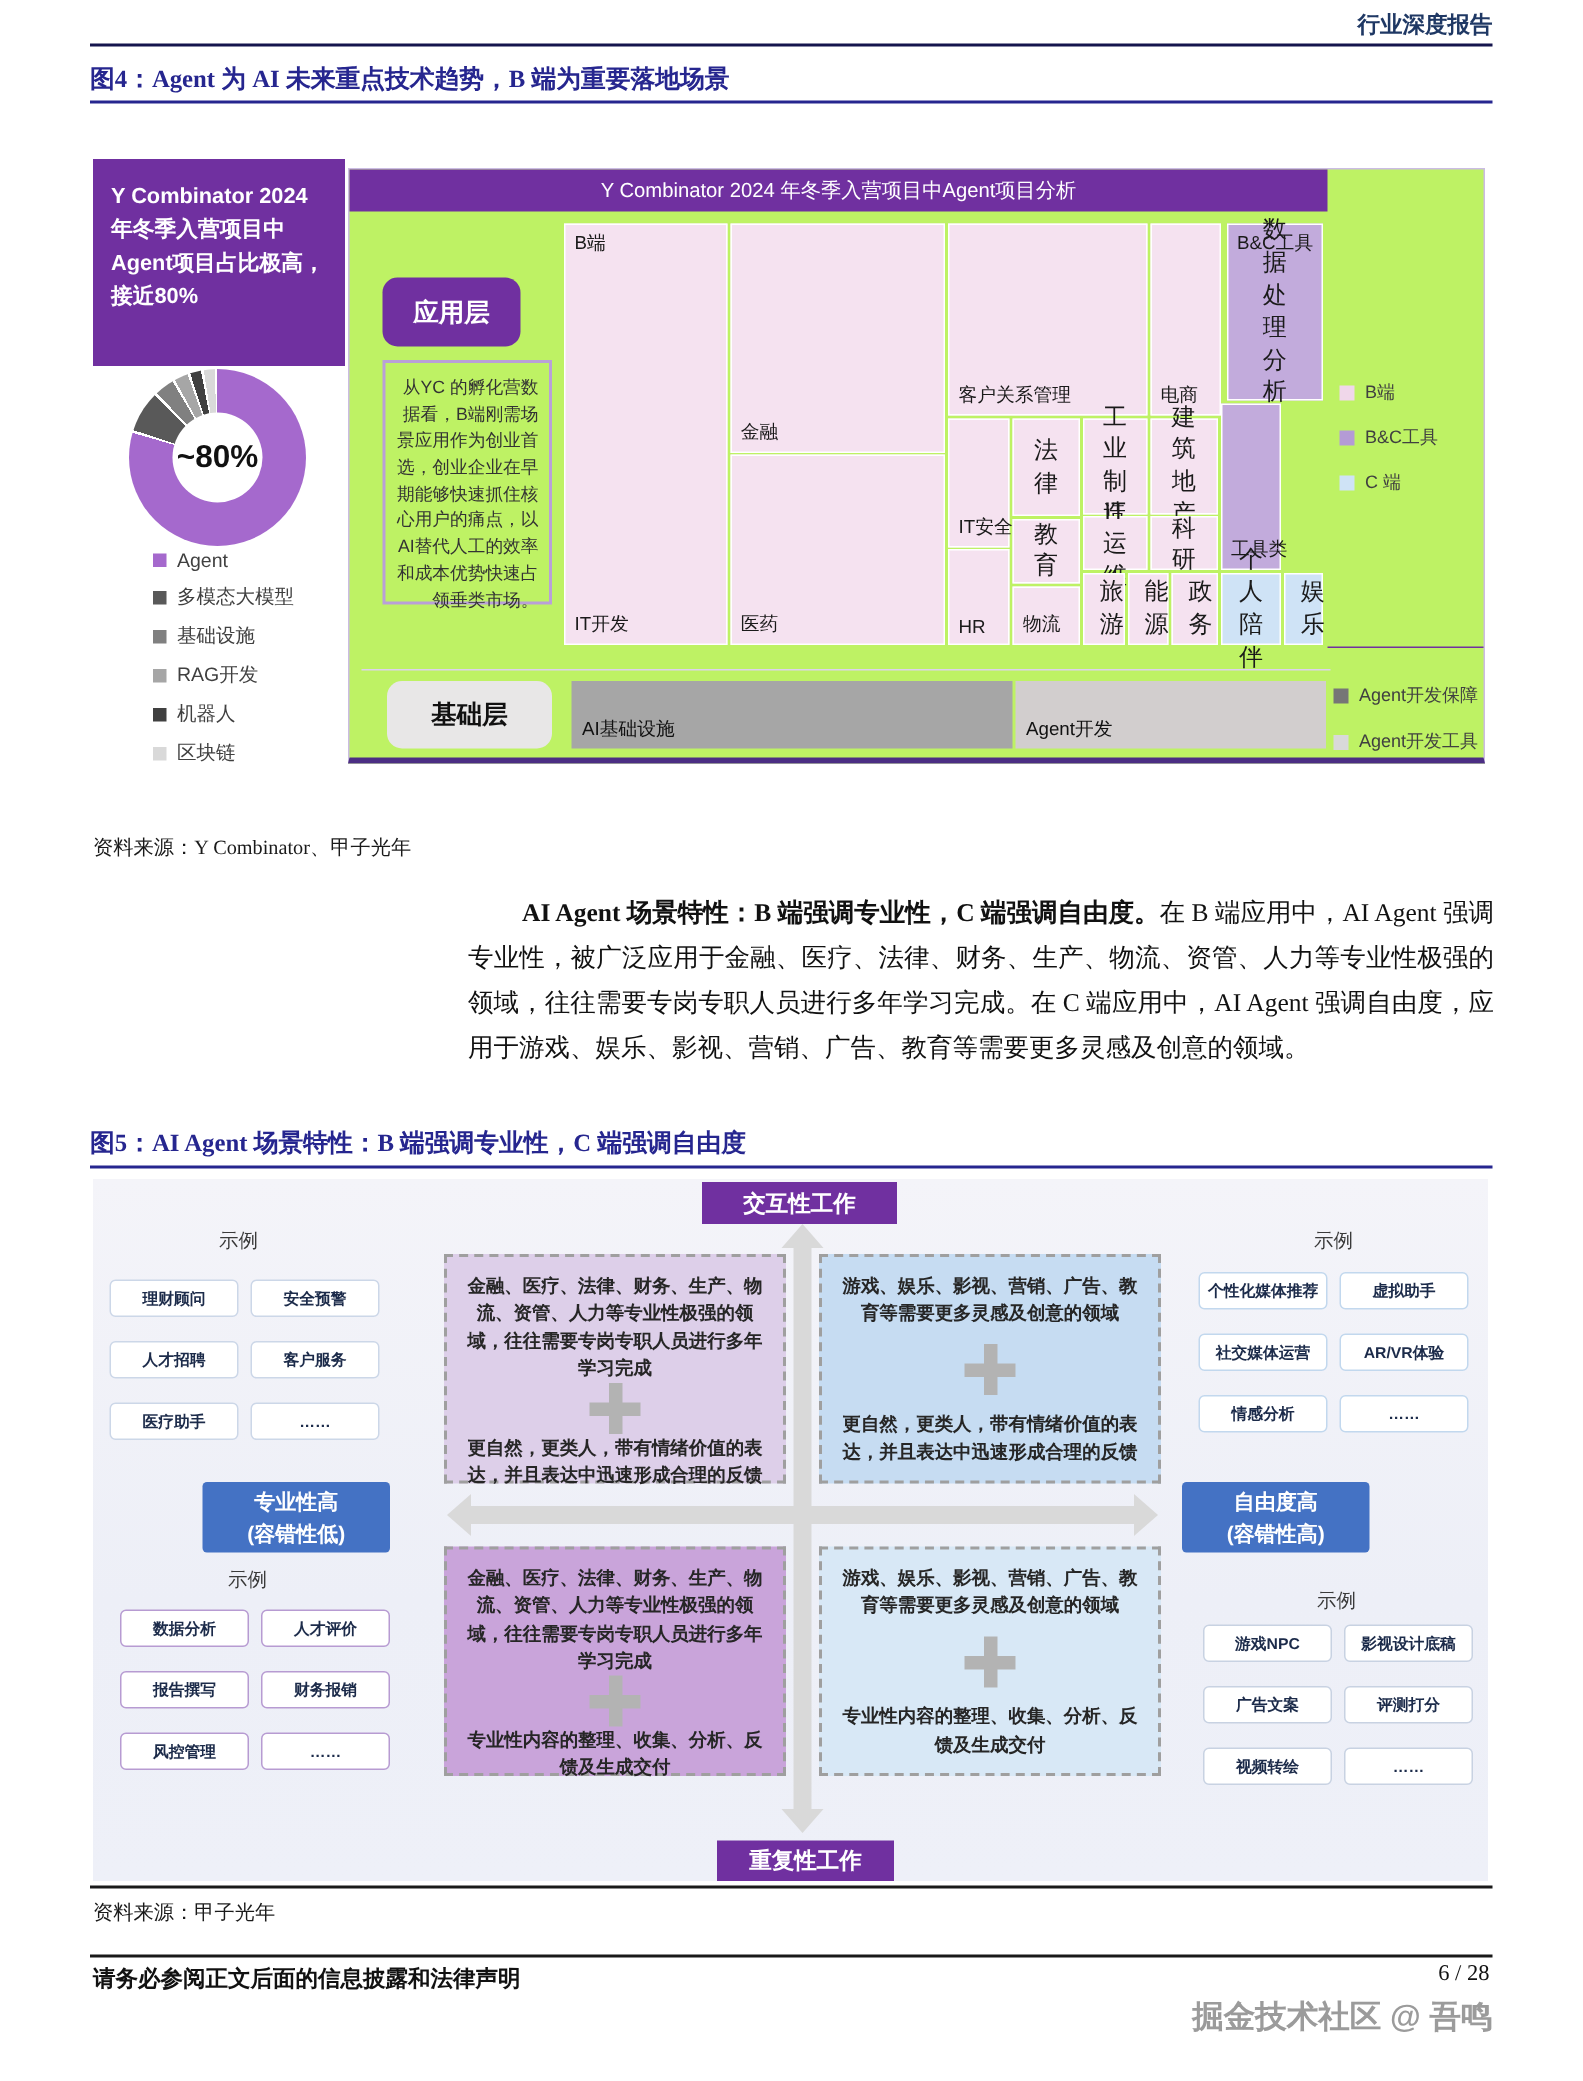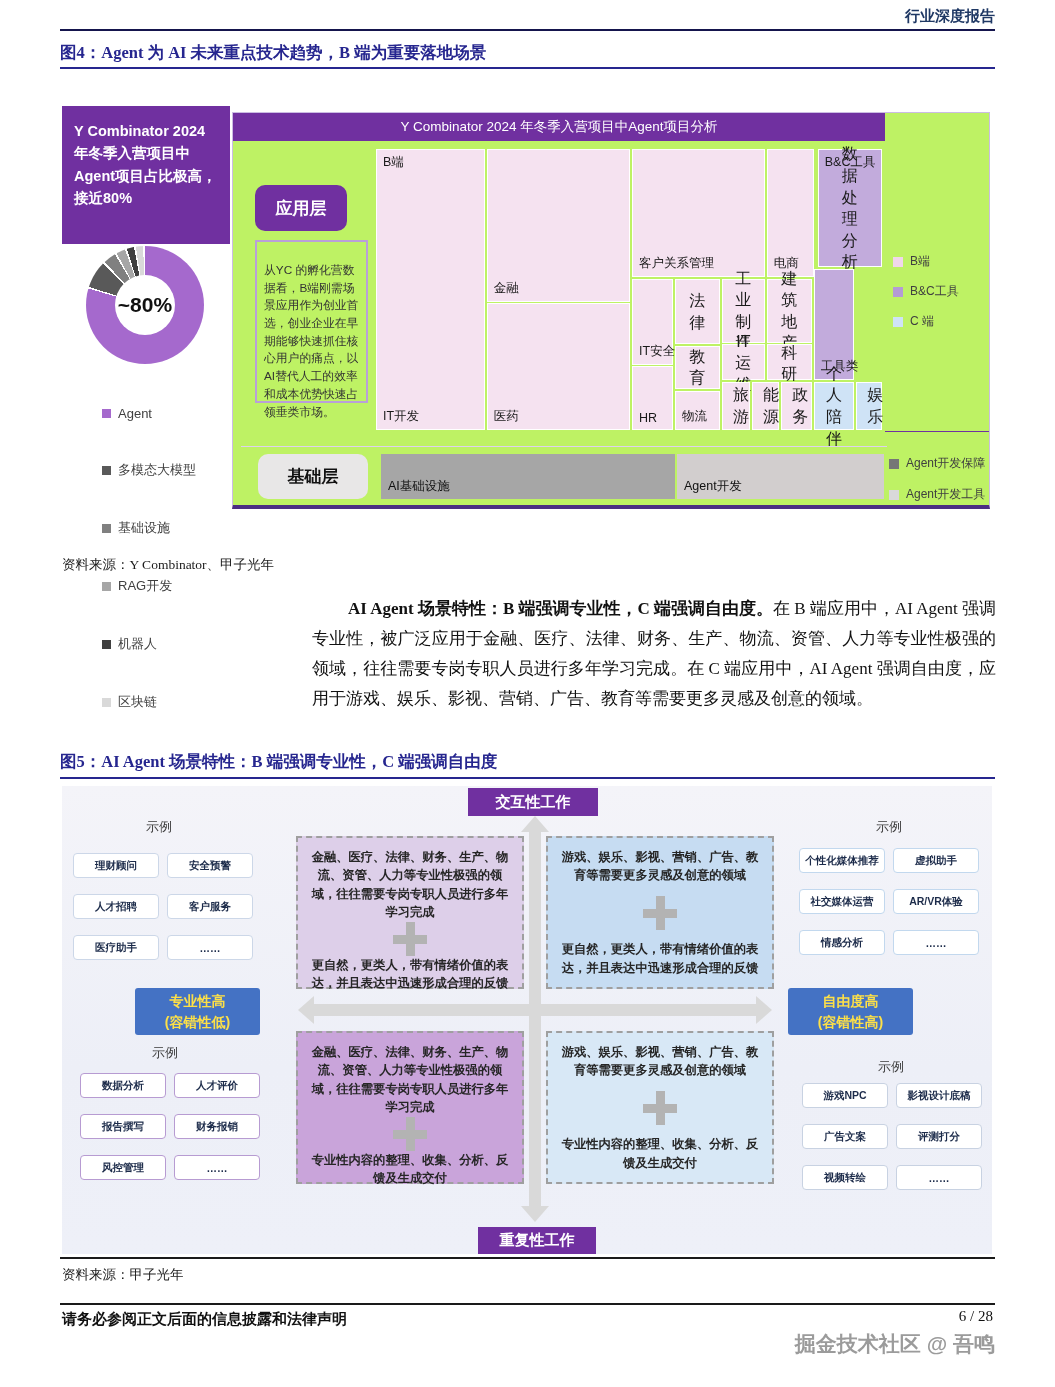--- a/index.html
+++ b/index.html
@@ -17,30 +17,30 @@
   .f4-title-rule { position:absolute; left:60px; top:67px; width:935px; height:2px; background:#26268f; }
   .f5-title { top:751px; }
   .f5-title-rule { position:absolute; left:60px; top:777px; width:935px; height:2px; background:#26268f; }
 
   
   .f4-left-head { position:absolute; left:62px; top:106px; width:168px; height:138px; background:#7030a0; color:#fff; padding:14px 12px; font-size:14.5px; font-weight:bold; line-height:1.55; }
   .donut { position:absolute; left:86px; top:246px; width:118px; height:118px; border-radius:50%; }
   .donut-hole { position:absolute; left:29px; top:29px; width:60px; height:60px; border-radius:50%; background:#fff; }
   .donut-label { position:absolute; left:0; top:0; width:118px; height:118px; display:flex; align-items:center; justify-content:center; font-weight:bold; font-size:21px; color:#111; }
   .donut-legend { position:absolute; left:102px; top:366px; }
-  .donut-legend .lg-row { margin-bottom:8px;margin-top:40px; }
+  .donut-legend .lg-row { margin-bottom:8px; }
   .lg-row { display:flex; align-items:center; }
   .lg-sq { display:inline-block; width:9px; height:9px; margin-right:7px; flex:0 0 auto; }
   .lg-lb { font-size:13px; color:#404040; white-space:nowrap; }
 
   
   .f4-box { position:absolute; left:232px; top:112px; width:758px; height:397px; background:#bef264; border:1px solid #cbbce3; border-bottom:4px solid #4b2e83; }
   .f4-chart-title { position:absolute; left:0; top:0; width:652px; height:28px; background:#7030a0; color:#fff; font-size:13.5px; text-align:center; line-height:28px; }
   .app-btn { position:absolute; left:22px; top:72px; width:92px; height:46px; background:#7030a0; border-radius:10px; color:#fff; font-weight:bold; font-size:17px; display:flex; align-items:center; justify-content:center; }
-  .f4-note { position:absolute; left:22px; top:127px; width:113px; height:163px; border:2px solid #b9a0d8; padding:20px 7px; font-size:11.8px; color:#333; line-height:1.5; }
+  .f4-note { position:absolute; left:22px; top:127px; width:113px; height:163px; border:2px solid #b9a0d8; padding:8px 7px; font-size:11.8px; color:#333; line-height:1.5;text-align:right; }
   .treemap { position:absolute; left:143px; top:36px; width:506px; height:281px; }
   .tm-cell { position:absolute; border:1px solid #fff; }
   .tm-top { position:absolute; top:4px; left:6px; font-size:12.5px; color:#1a1a1a; white-space:nowrap; }
   .tm-bottom { position:absolute; bottom:4px; left:6px; font-size:12.5px; color:#1a1a1a; white-space:nowrap; }
   .tm-center { position:absolute; inset:0; display:flex; align-items:center; justify-content:center; text-align:center; font-size:16px; color:#1a1a1a; line-height:1.35; padding:18px; }
   .treemap-legend { position:absolute; left:660px; top:140px; }
   .treemap-legend .lg-row { margin-bottom:13px; }
   .treemap-legend .lg-sq { width:10px; height:10px; }
   .treemap-legend .lg-lb, .base-legend .lg-lb { font-size:12px; }
   .lg-rule-right { position:absolute; left:652px; top:318px; width:104px; height:1px; background:#7030a0; }
@@ -64,21 +64,21 @@
   .f5-panel { position:absolute; left:62px; top:786px; width:930px; height:468px; background:linear-gradient(180deg,#f4f4f9 0%,#edeff7 60%,#eef0f8 100%); overflow:hidden; }
   .axis-top-box, .axis-bottom-box { position:absolute; background:#7030a0; color:#fff; font-weight:bold; font-size:15px; display:flex; align-items:center; justify-content:center; }
   .axis-top-box { left:406px; top:2px; width:130px; height:28px; }
   .axis-bottom-box { left:416px; top:441px; width:118px; height:27px; }
   .v-bar { position:absolute; left:467px; top:44px; width:12px; height:378px; background:#d9d9d9; }
   .tri-up { position:absolute; left:459px; top:30px; width:0; height:0; border-left:14px solid transparent; border-right:14px solid transparent; border-bottom:16px solid #d9d9d9; }
   .tri-down { position:absolute; left:459px; top:420px; width:0; height:0; border-left:14px solid transparent; border-right:14px solid transparent; border-top:16px solid #d9d9d9; }
   .h-bar { position:absolute; left:252px; top:218px; width:442px; height:12px; background:#d9d9d9; }
   .tri-left { position:absolute; left:236px; top:210px; width:0; height:0; border-top:14px solid transparent; border-bottom:14px solid transparent; border-right:16px solid #d9d9d9; }
   .tri-right { position:absolute; left:694px; top:210px; width:0; height:0; border-top:14px solid transparent; border-bottom:14px solid transparent; border-left:16px solid #d9d9d9; }
-  .axis-side { position:absolute; top:202px; width:125px; height:47px; background:#4472c4; border-radius:3px; color:#fde047; font-weight:bold; font-size:14px; line-height:1.45; display:flex; flex-direction:column; align-items:center; justify-content:center; }
+  .axis-side { position:absolute; top:202px; width:125px; height:47px; background:#4472c4; border-radius:3px; color:#ffffff; font-weight:bold; font-size:14px; line-height:1.45; display:flex; flex-direction:column; align-items:center; justify-content:center; }
   .axis-left-box { left:73px; }
   .axis-right-box { left:726px; }
   .example-label { position:absolute; font-size:13px; color:#3a3a3a; }
   .quad { position:absolute; width:228px; height:153px; border:2px dashed #9f9f9f; padding:10px 13px; display:flex; flex-direction:column; align-items:center; justify-content:space-between; text-align:center; font-size:12.3px; font-weight:bold; color:#262626; line-height:1.5; }
   .q-tl { left:234px; top:50px;  background:#ddcfe9; }
   .q-tr { left:484px; top:50px;  background:#c6dcf2; }
   .q-bl { left:234px; top:245px; background:#c9a4da; }
   .q-br { left:484px; top:245px; background:#d8e8f6; }
   .plus { position:relative; width:34px; height:34px; flex:0 0 auto; }
   .plus::before { content:""; position:absolute; left:0; top:13px; width:34px; height:9px; background:#b3b3b3; }

